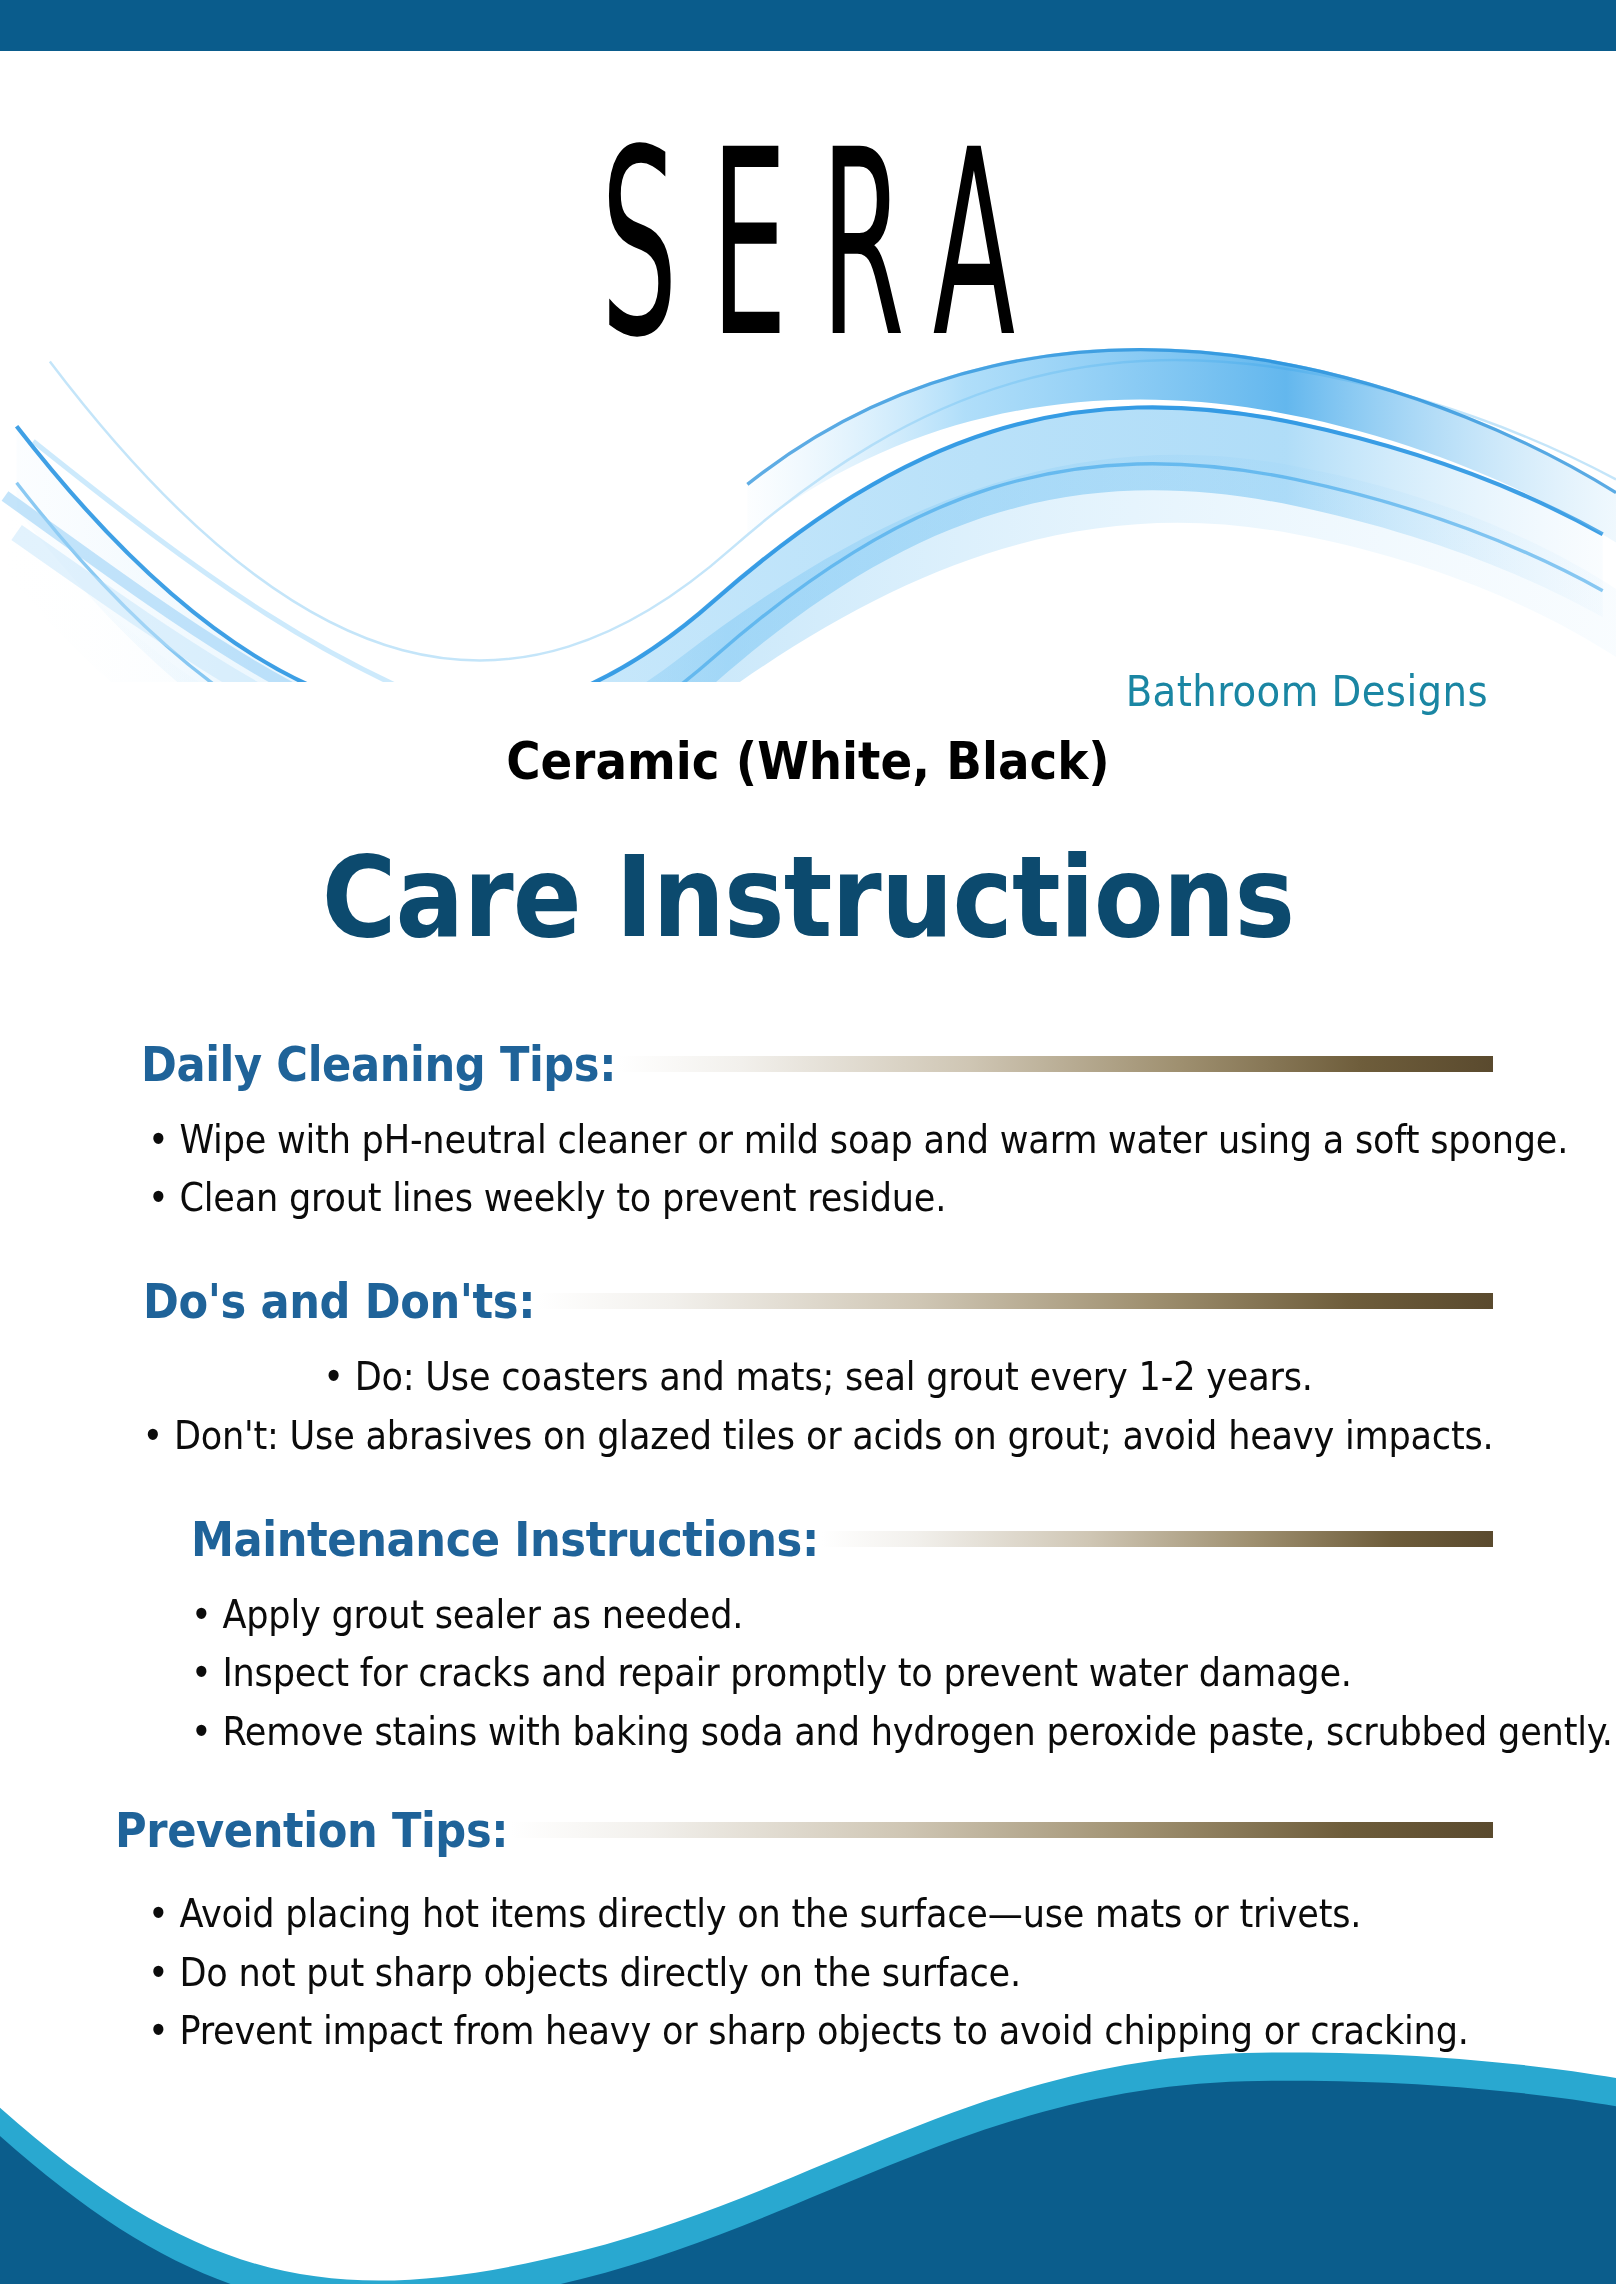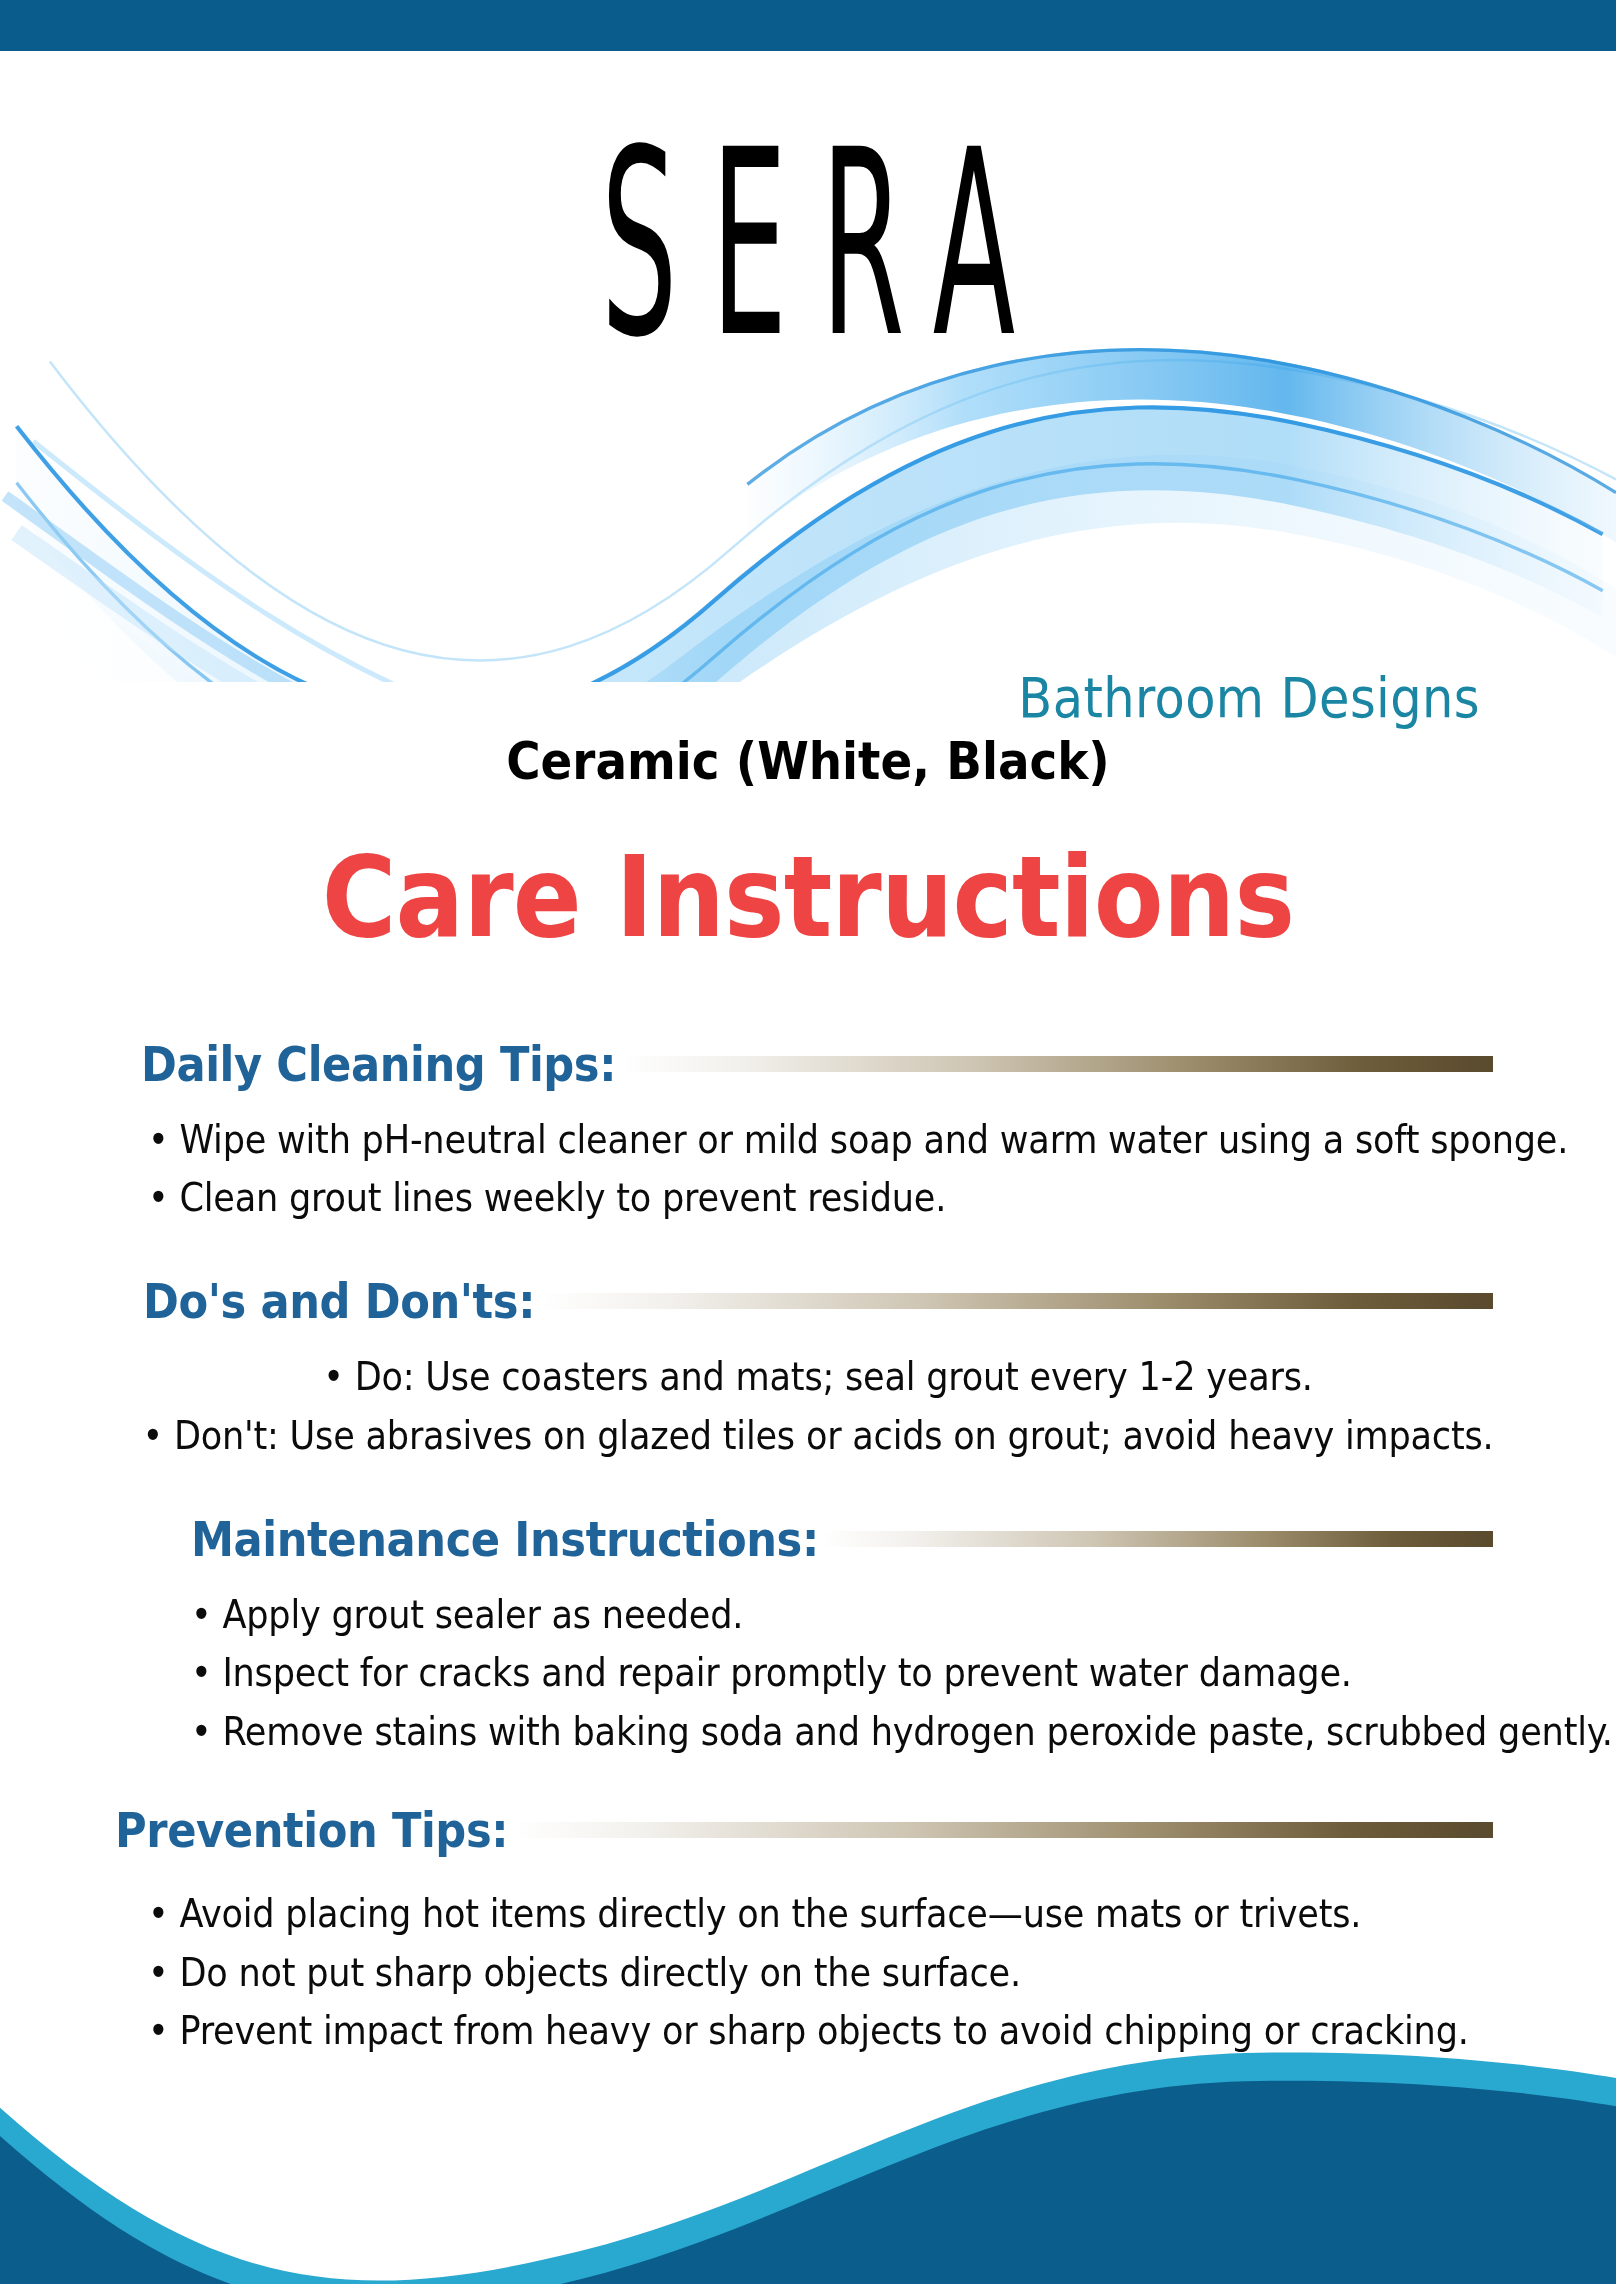--- a/index.html
+++ b/index.html
@@ -52,24 +52,24 @@
   .wave-art {
     position: absolute;
     left: 0;
     top: 274px;
     width: 1616px;
     height: 357px;
     pointer-events: none;
   }
   .tagline {
     position: absolute;
-    right: 136px;
+    right: 128px;
     top: 615px;
     font-family: "Liberation Sans Narrow", "DejaVu Sans Condensed", "Liberation Sans", sans-serif;
-    font-size: 55px;
+    font-size: 43px;
     font-weight: 400;
     color: #1a86a3;
     letter-spacing: 0.4px;
     white-space: nowrap;
   }
 
   
   .subtitle {
     position: absolute;
     left: 0;
@@ -85,21 +85,21 @@
   }
   .main-title {
     position: absolute;
     left: 0;
     top: 831px;
     width: 1616px;
     text-align: center;
     font-family: "Liberation Sans Narrow", "DejaVu Sans Condensed", "Liberation Sans", sans-serif;
     font-size: 113px;
     font-weight: bold;
-    color: #ef4444;
+    color: #0c4a6e;
     letter-spacing: -0.8px;
     white-space: nowrap;
   }
 
   
   .content {
     position: absolute;
     left: 0;
     top: 1038px;
     width: 1616px;

